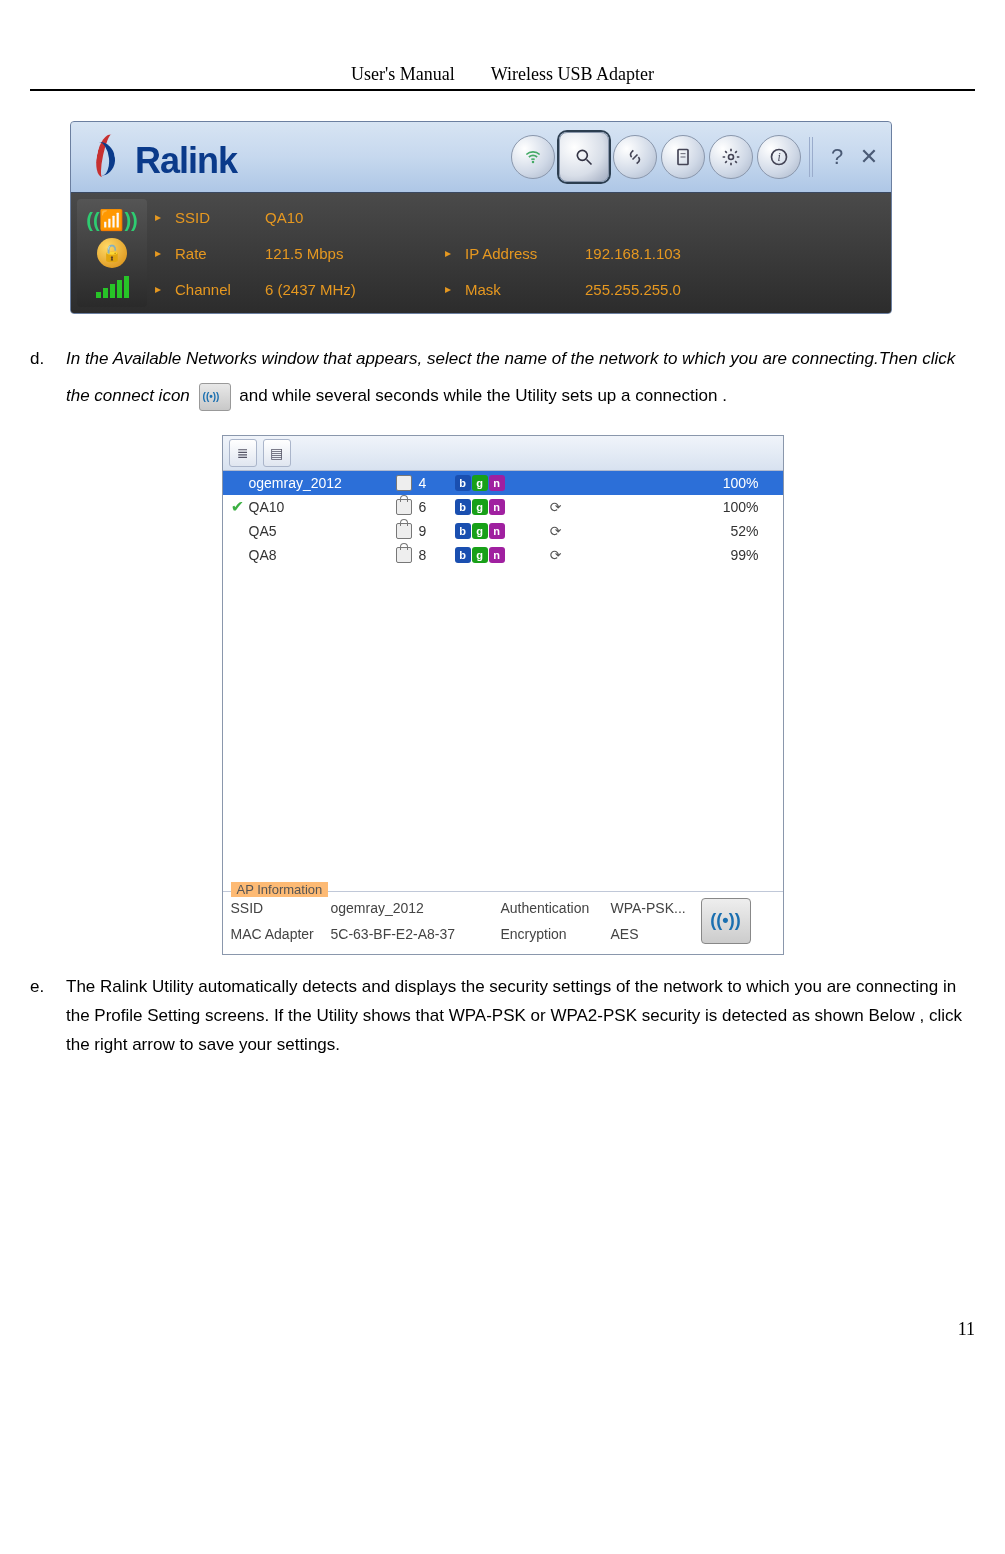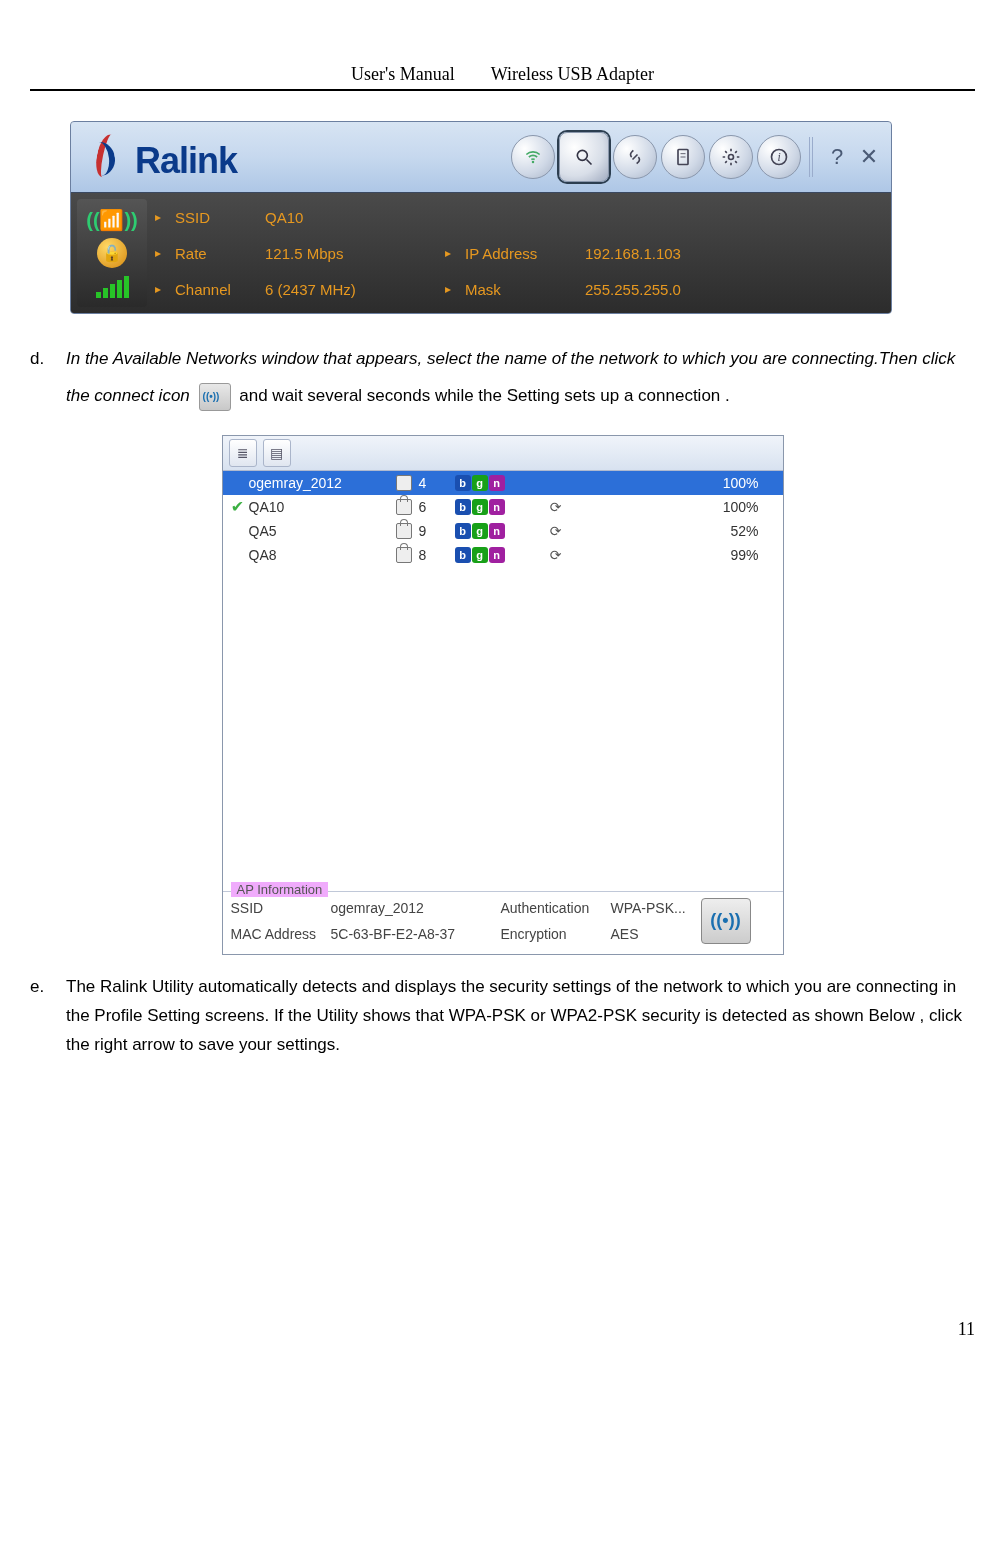--- a/index.html
+++ b/index.html
@@ -183,21 +183,21 @@
   .refresh { color:#555; font-size:14px; text-align:center;}
   .nw-row.selected .refresh { color:#fff; }
   .signal-pct { text-align:right; padding-right:20px; }
 
   .ap-info {
     border-top: 1px solid #c0c8d8;
     padding: 6px 8px 10px;
     position: relative;
   }
   .ap-info-title {
-    position:absolute; top:-10px; left:8px; background:#f0abfc; padding:0 6px; color:#555; font-size:13px;
+    position:absolute; top:-10px; left:8px; background:#fdba74; padding:0 6px; color:#555; font-size:13px;
   }
   .ap-grid {
     display:grid;
     grid-template-columns: 100px 170px 110px 90px 60px;
     row-gap: 6px;
     align-items:center;
     color:#444;
     font-size: 14px;
   }
   .ap-connect {
@@ -304,21 +304,21 @@
       <span class="val">255.255.255.0</span>
     </div>
   </div>
 </div>
 
 <div class="instr-row">
   <div class="instr-letter">d.</div>
   <div class="instr-body">
     <span style="font-style:italic">In the Available Networks window that appears, select the name of the network to which you are connecting.Then click the connect icon</span>
     <span class="inline-icon"></span>
-    <span>and wait several seconds while the Setting sets up a connection .</span>
+    <span>and while several seconds while the Utility sets up a connection .</span>
   </div>
 </div>
 
 <div class="networks-window">
   <div class="nw-toolbar">
     <div class="nw-tbtn">≣</div>
     <div class="nw-tbtn">▤</div>
   </div>
   <div class="nw-list" id="nw-list">
       <div class="nw-row selected">
@@ -383,21 +383,21 @@
       </div>
     </div>
   <div class="ap-info">
     <div class="ap-info-title">AP Information</div>
     <div class="ap-grid">
       <span>SSID</span>
       <span>ogemray_2012</span>
       <span>Authentication</span>
       <span>WPA-PSK...</span>
       <div class="ap-connect">((•))</div>
-      <span>MAC Address</span>
+      <span>MAC Adapter</span>
       <span>5C-63-BF-E2-A8-37</span>
       <span>Encryption</span>
       <span>AES</span>
     </div>
   </div>
 </div>
 
 <div class="instr-row" style="margin-top:18px; line-height:1.7;">
   <div class="instr-letter">e.</div>
   <div class="instr-body">The Ralink Utility automatically detects and displays the security settings of the network to which you are connecting in the Profile Setting screens. If the Utility shows that WPA-PSK or WPA2-PSK security is detected as shown Below , click the right arrow to save your settings.</div>

